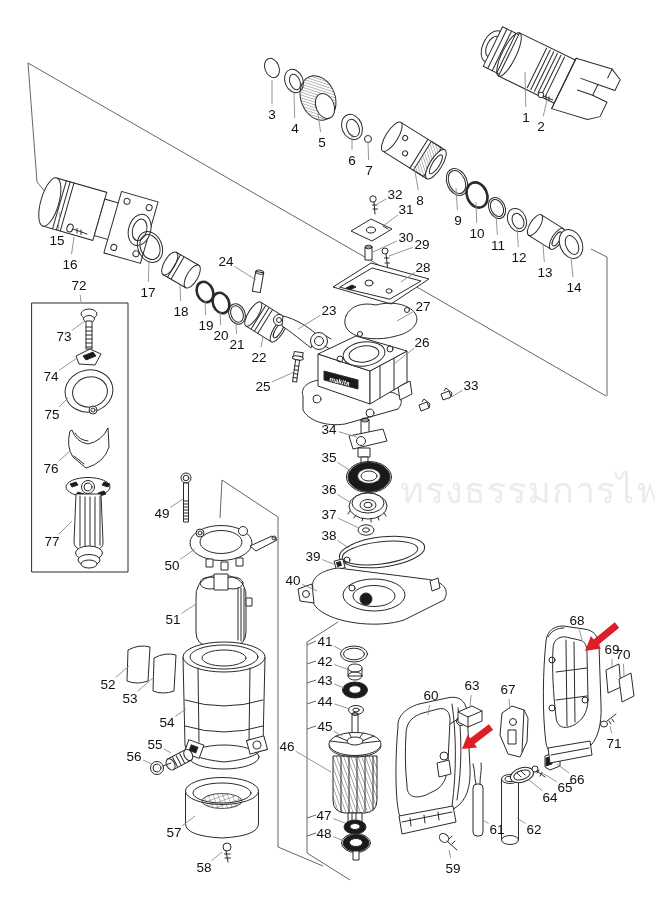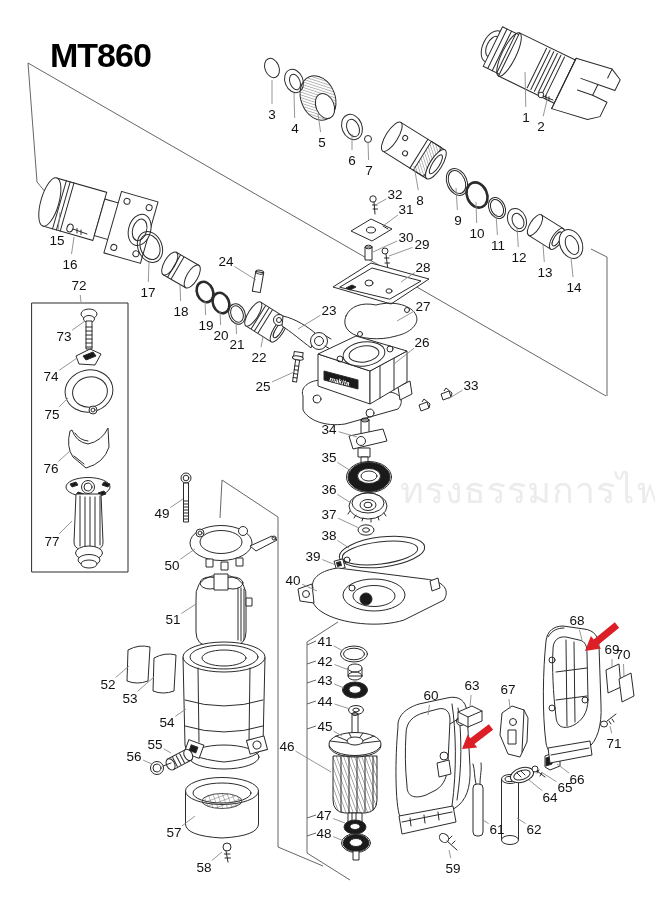--- a/index.html
+++ b/index.html
@@ -17,21 +17,20 @@
   .cl{stroke:#8a8a8a;stroke-width:.9;fill:none;}
   .frame{stroke:#555;stroke-width:.9;fill:none;}
   text.pl{font:13.5px "Liberation Sans",sans-serif;fill:#111;}
   text.brand{font:bold 6.5px "Liberation Sans",sans-serif;fill:#fff;}
 </style>
 </head>
 <body>
 
 <div class="stage">
   <div class="watermark">ทรงธรรมการไฟฟ้า</div>
-  <div class="title">MT860</div>
 
   <svg width="655" height="900" viewBox="0 0 655 900">
     <defs>
       <pattern id="kn" width="2.6" height="2.6" patternUnits="userSpaceOnUse" patternTransform="rotate(40)">
         <path d="M0 0H2.6" stroke="#3a3a3a" stroke-width="0.7"></path>
       </pattern>
       <pattern id="lam" width="3.4" height="3.4" patternUnits="userSpaceOnUse" patternTransform="rotate(70)">
         <path d="M0 0H3.4" stroke="#4a4a4a" stroke-width="0.9"></path>
       </pattern>
       <pattern id="grid" width="4.5" height="4.5" patternUnits="userSpaceOnUse" patternTransform="rotate(-20)">

